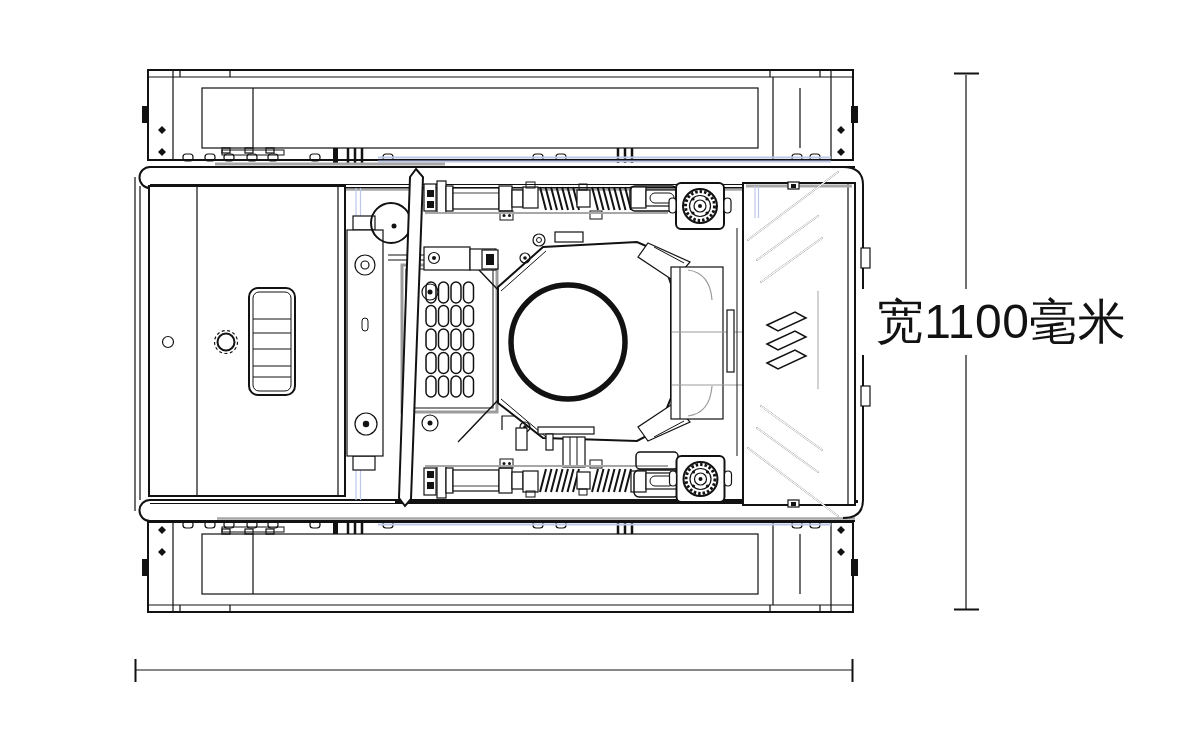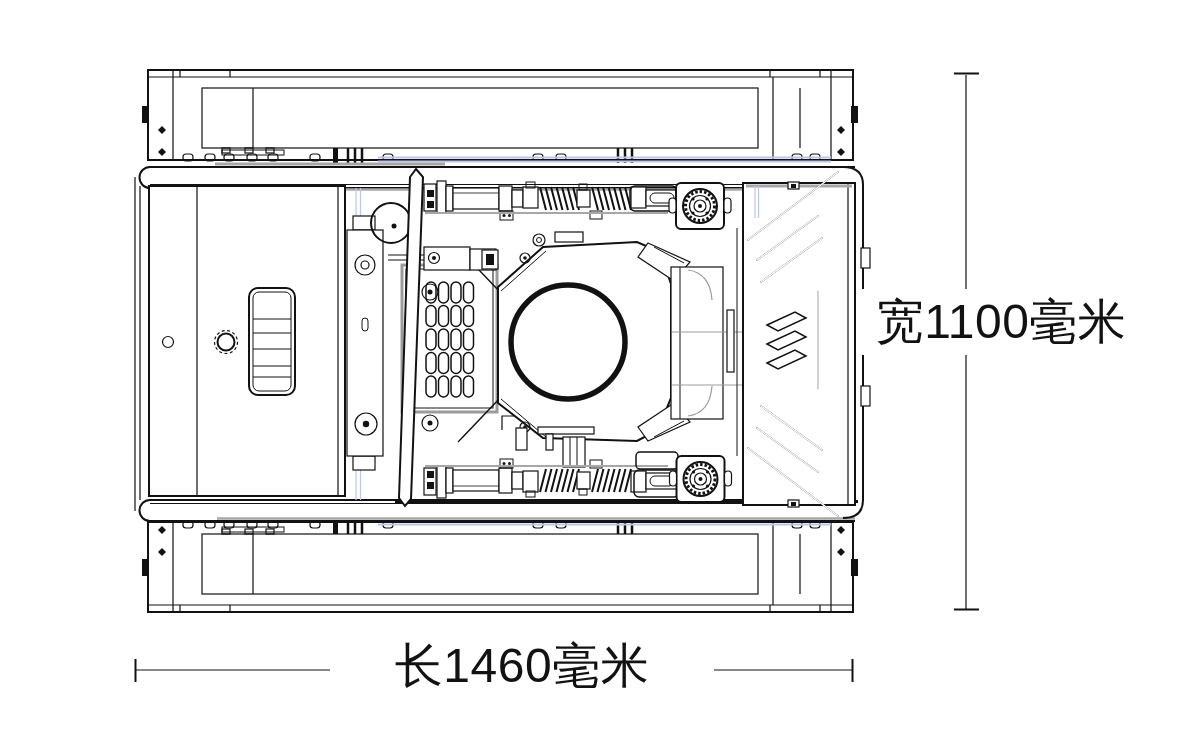--- a/index.html
+++ b/index.html
@@ -276,14 +276,13 @@
     <path class="w12" d="M966,75 V610"></path>
     <path class="w2" d="M954,73.5 H979 M954,609.5 H979"></path>
   </g>
   <g>
     <path class="w12" d="M135,670 H853"></path>
     <path class="w2" d="M135.5,659 V682 M852.5,659 V682"></path>
   </g>
 </svg>
 
 <div class="dim-label dim-w">宽1100毫米</div>
-<div class="dim-label dim-l">长1460毫米</div>
 </div>
 
 </body></html>

